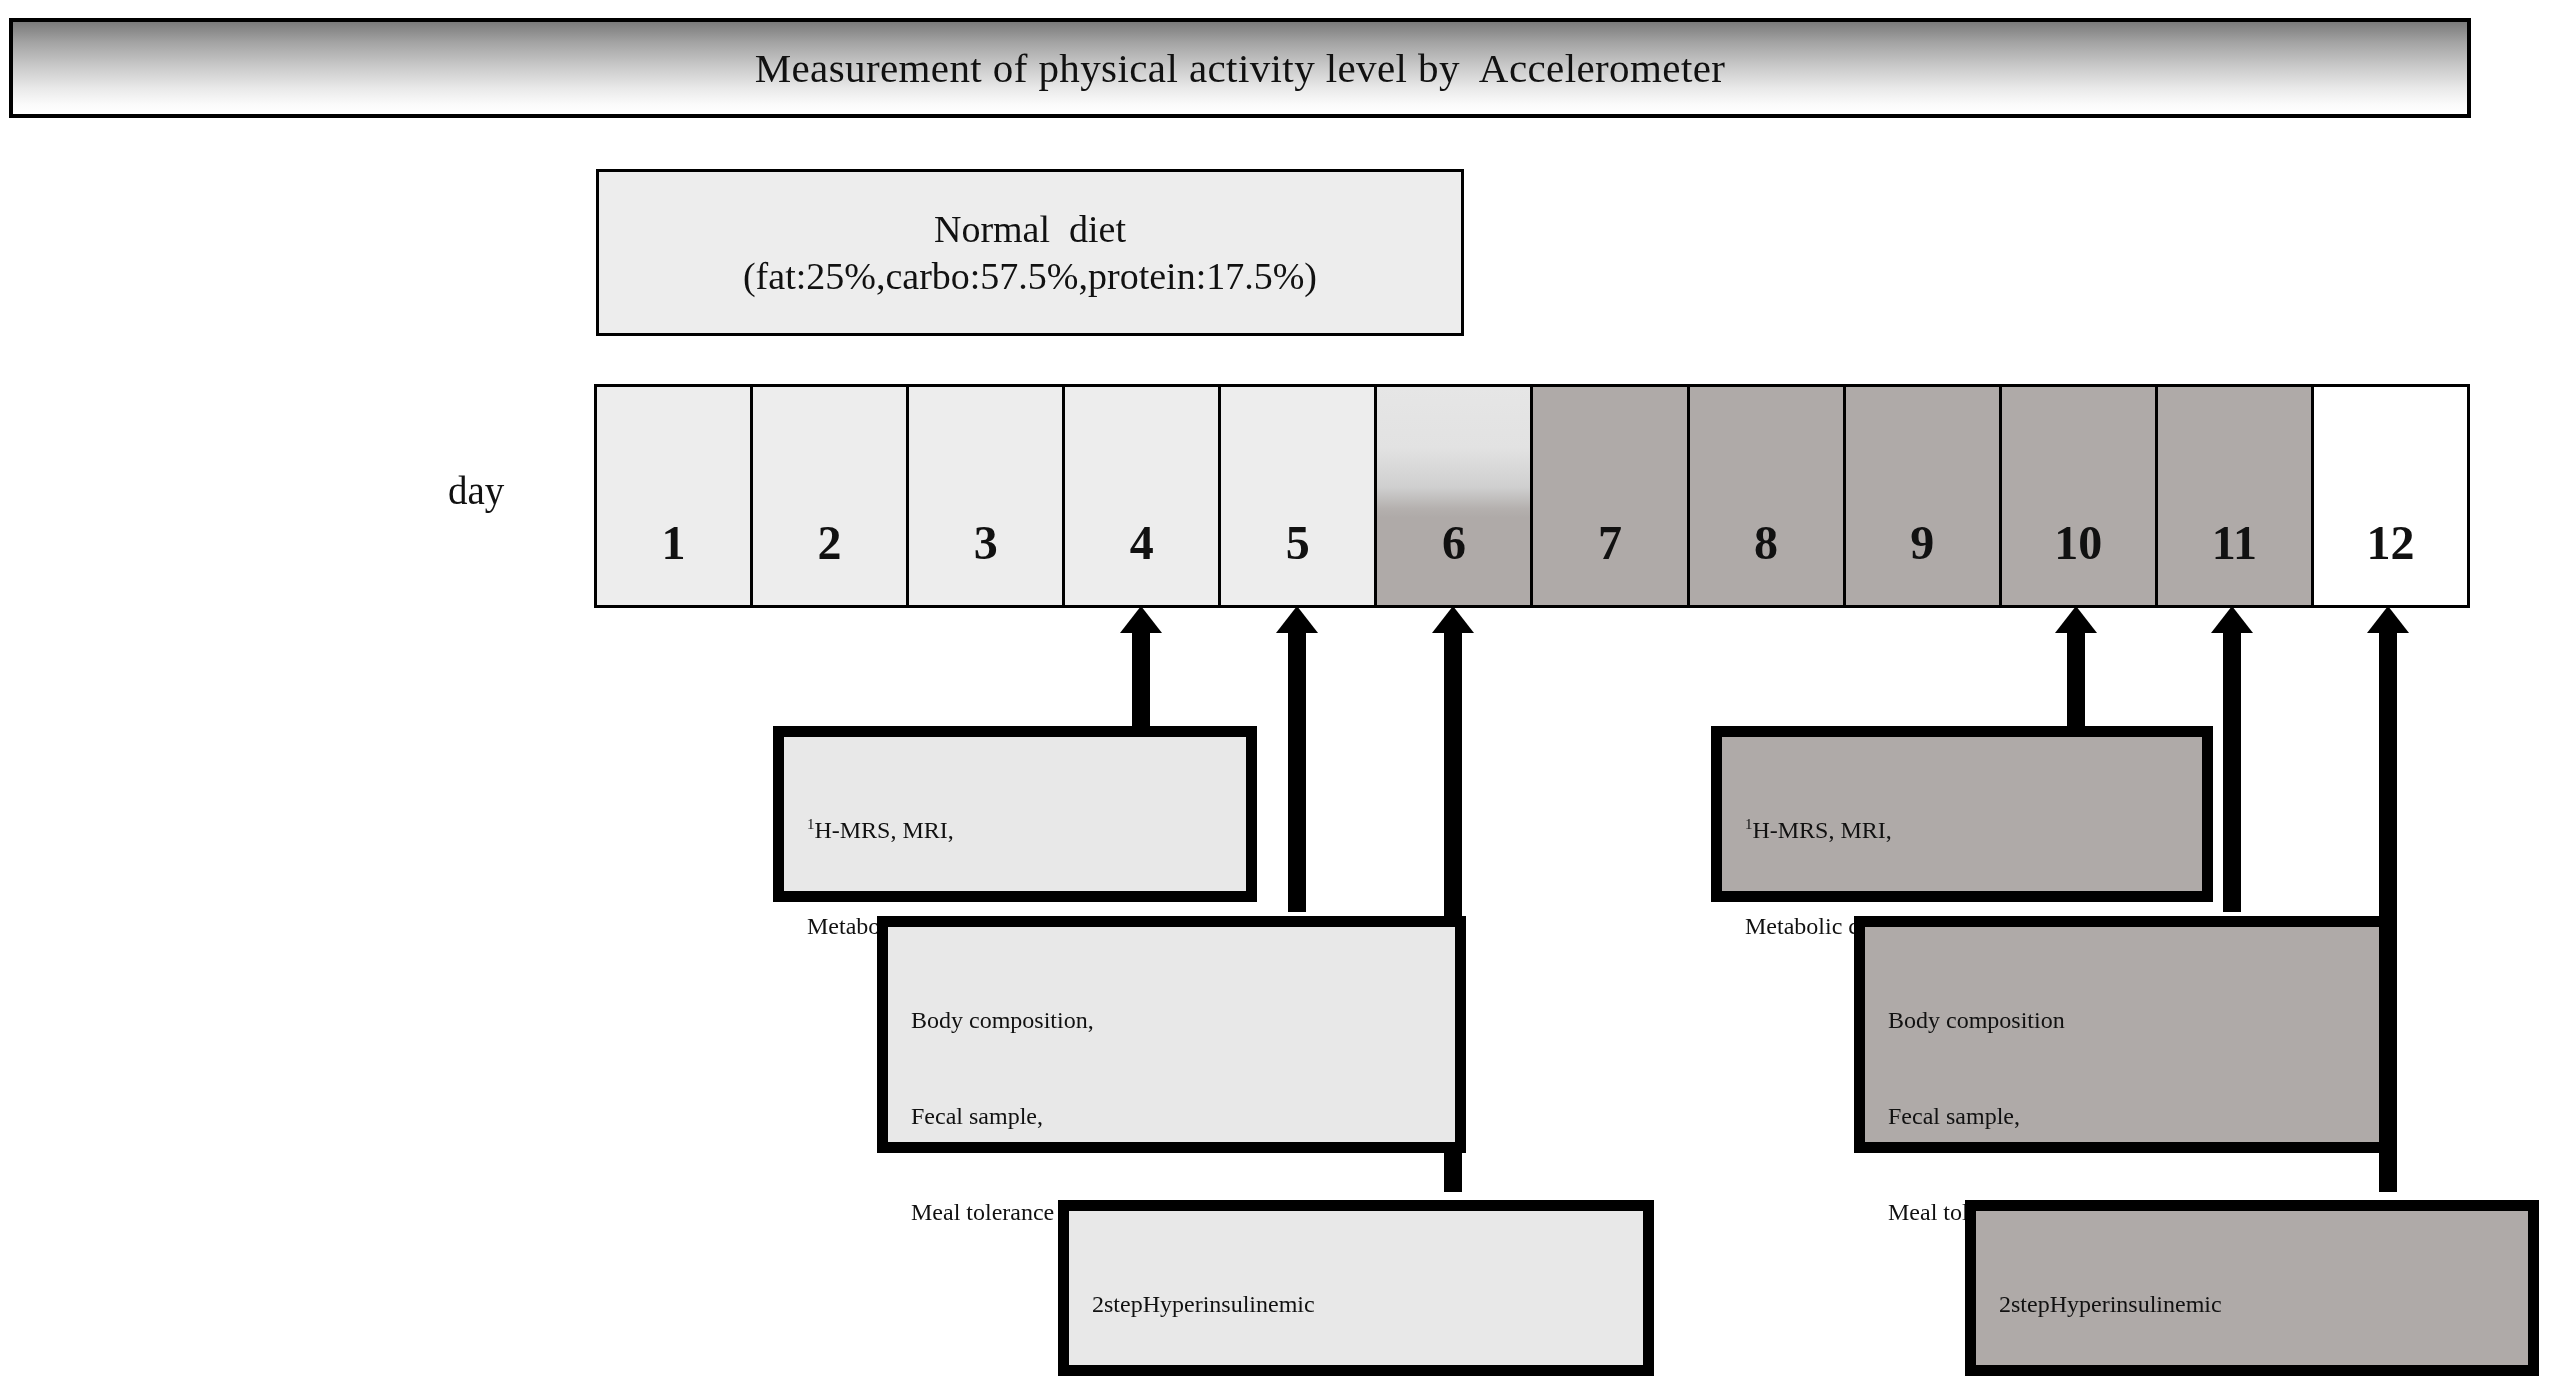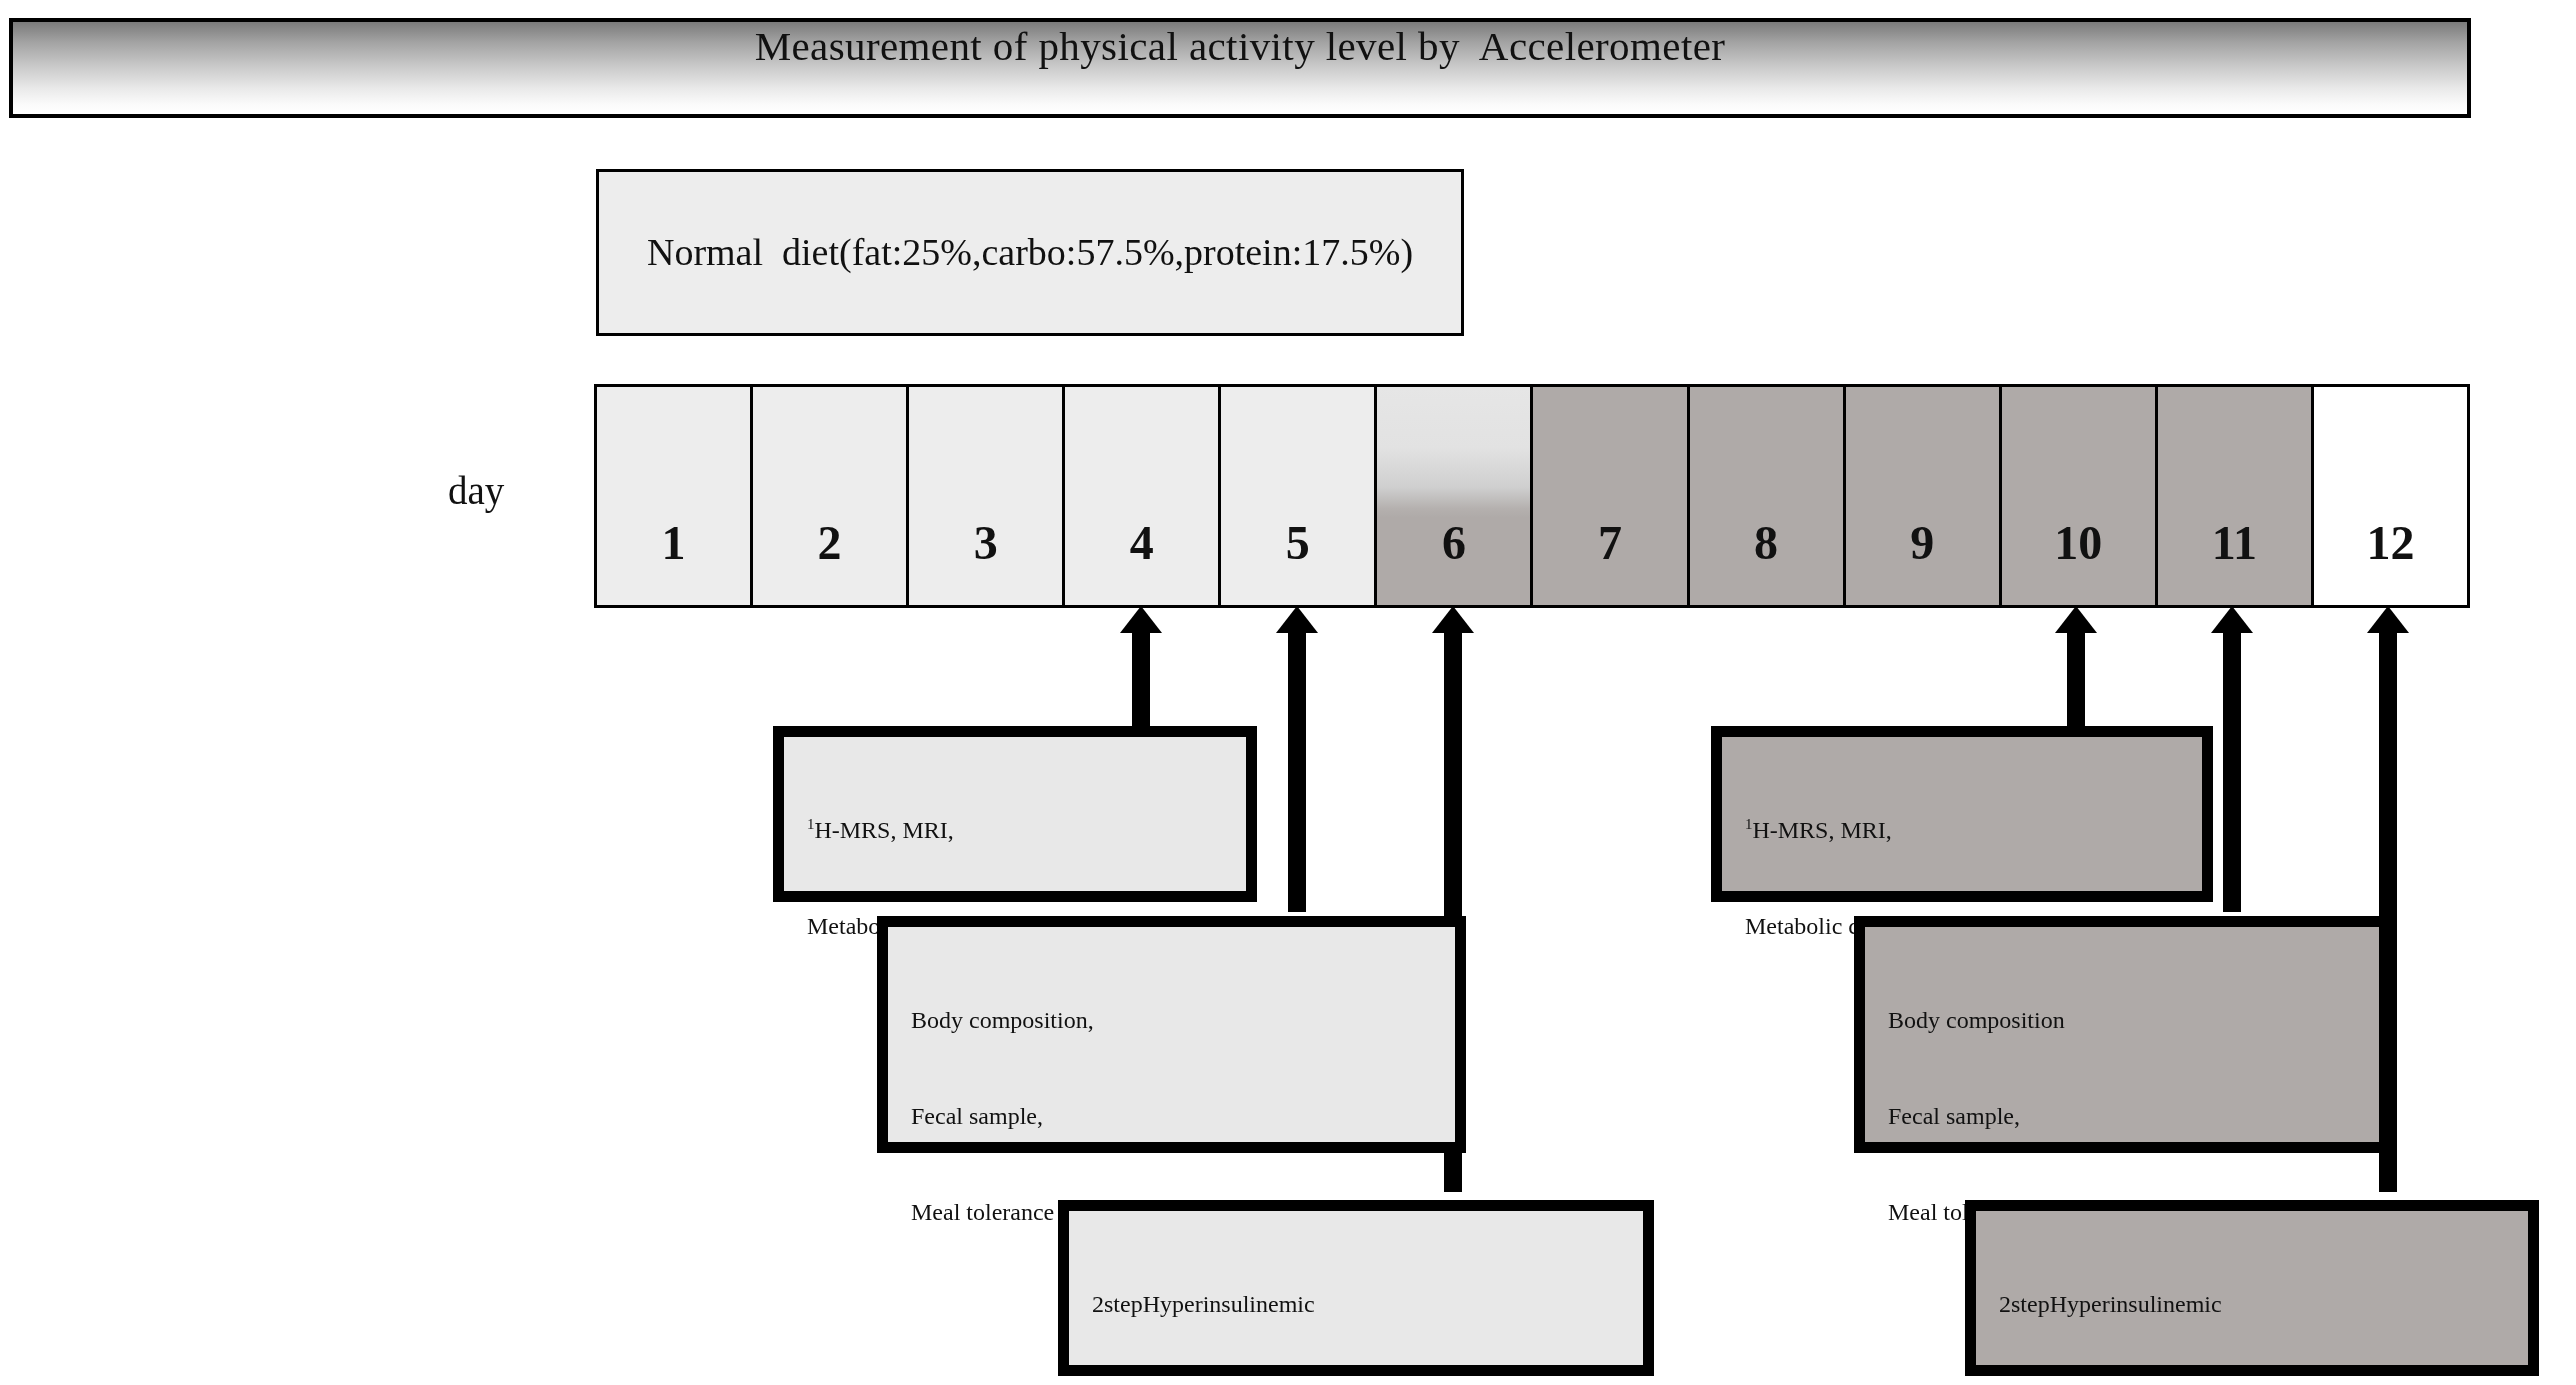--- a/index.html
+++ b/index.html
@@ -29,38 +29,39 @@
     border: 4.5px solid #000000;
     background: linear-gradient(to bottom,
                 #7a7a7a 0%,
                 #a3a3a3 22%,
                 #c9c9c9 48%,
                 #e9e9e9 72%,
                 #fbfbfb 90%,
                 #ffffff 100%);
     box-sizing: border-box;
     display: flex;
-    align-items: flex-start;
+    align-items: center;
     justify-content: center;
   }
   #accel-banner .banner-text {
     font-size: 41px;
     letter-spacing: 0.4px;
     white-space: pre;
     color: #111;
   }
 
   
   .diet-bar {
     position: absolute;
     top: 169px;
     height: 167px;
     border: 3.6px solid #000000;
     box-sizing: border-box;
     display: flex;
+    flex-direction: column;
     align-items: center;
     justify-content: center;
     line-height: 1.22;
     font-size: 38px;
     text-align: center;
     white-space: pre;
   }
   #diet-normal {
     left: 596px;
     width: 868px;

